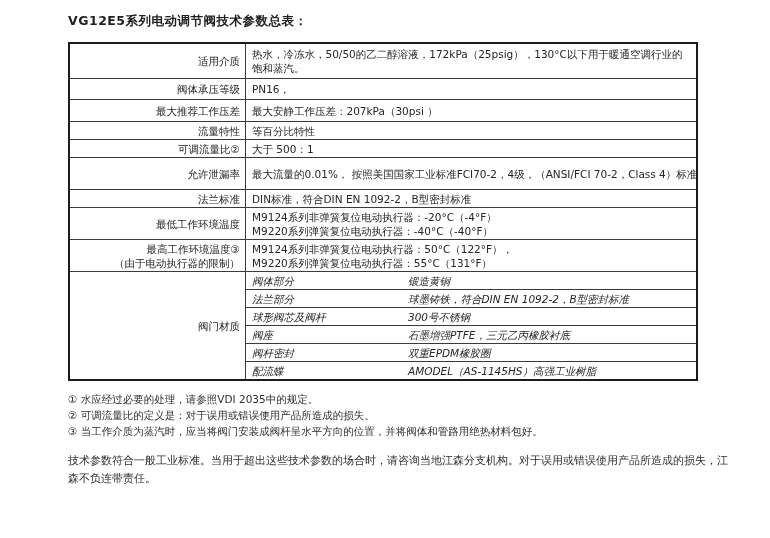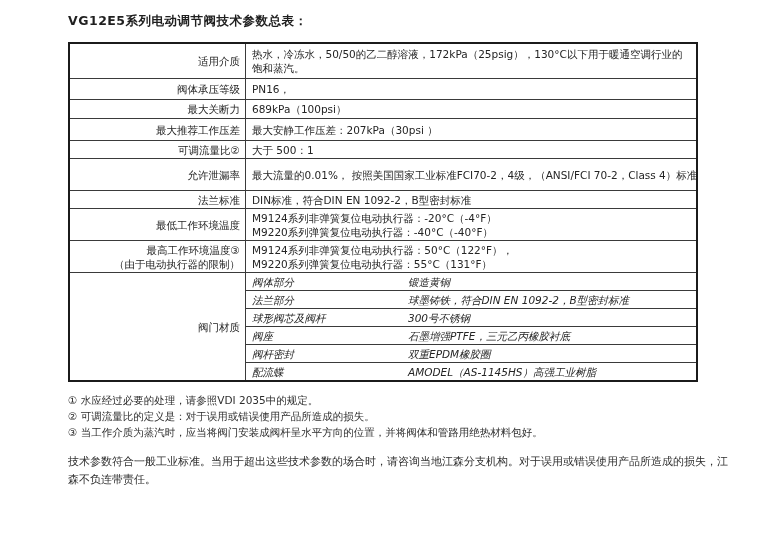--- a/index.html
+++ b/index.html
@@ -65,30 +65,30 @@
           <div class="vline">饱和蒸汽。</div>
         </td>
       </tr>
 
 
       <tr class="h18">
         <td class="lbl">阀体承压等级</td>
         <td class="val">PN16，</td>
       </tr>
 
-      <tr class="h16">
-        <td class="lbl">最大关断力</td>
-        <td class="val">689kPa（100psi）</td>
-      </tr>
 
       <tr class="h19">
         <td class="lbl">最大推荐工作压差</td>
         <td class="val">最大安静工作压差：207kPa（30psi ）</td>
       </tr>
 
+      <tr class="h15">
+        <td class="lbl">流量特性</td>
+        <td class="val">等百分比特性</td>
+      </tr>
 
       <tr class="h15">
         <td class="lbl">可调流量比②</td>
         <td class="val">大于 500：1</td>
       </tr>
 
       <tr class="h29">
         <td class="lbl">允许泄漏率</td>
         <td class="val">最大流量的0.01%， 按照美国国家工业标准FCI70-2，4级，（ANSI/FCI 70-2，Class 4）标准测试。</td>
       </tr>

